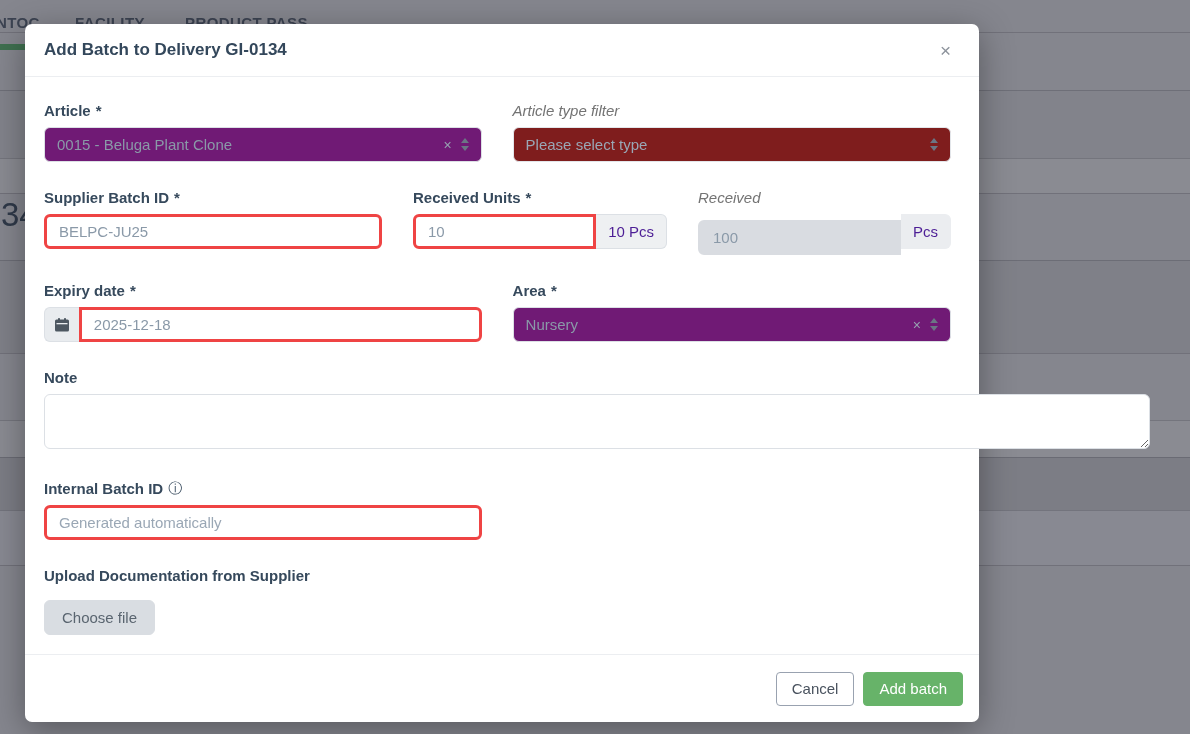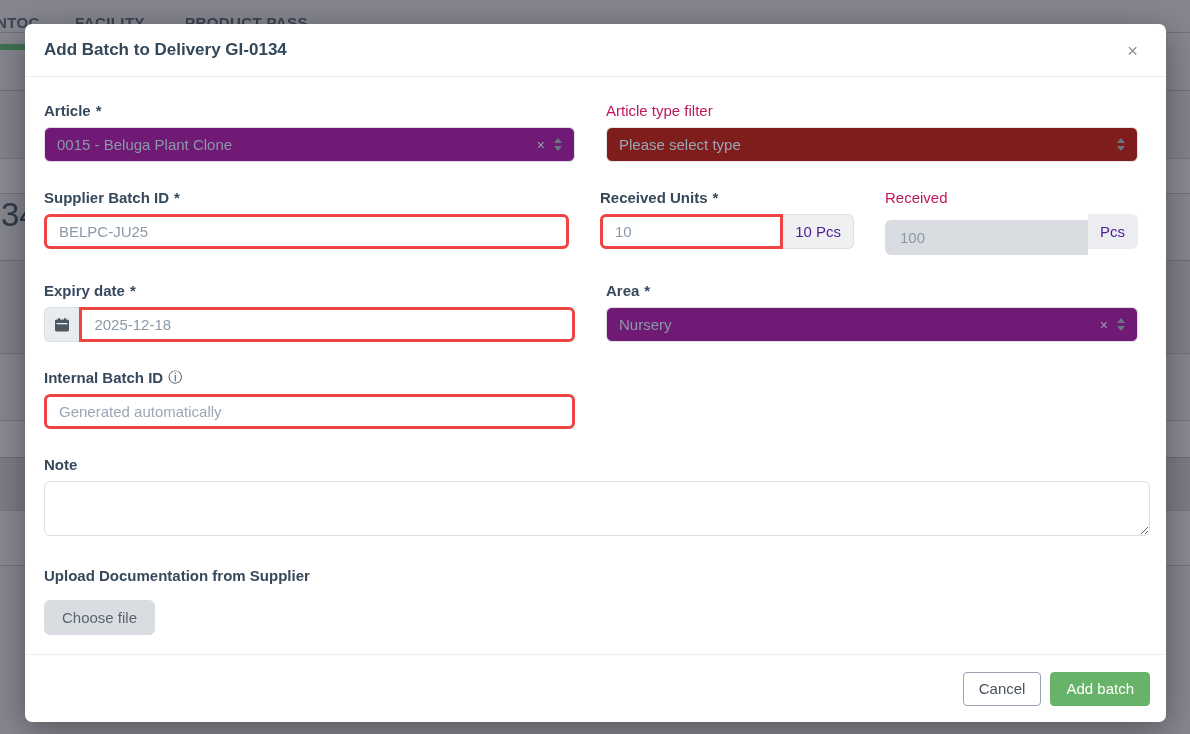--- a/index.html
+++ b/index.html
@@ -9,39 +9,39 @@
   
   .backdrop { position:absolute; inset:0; background:#85868e; }
   .bd-band { position:absolute; left:0; width:100%; }
   .bd-line { position:absolute; left:0; width:100%; height:1px; background:rgba(60,62,72,.28); }
   .bd-nav { position:absolute; top:14px; font-size:15px; font-weight:700;
     color:#3c4352; letter-spacing:.4px; white-space:nowrap; }
   .bd-green { position:absolute; top:44px; left:0; width:210px; height:6px; background:#3f7050; }
   .bd-heading { position:absolute; top:196px; left:1px; font-size:33px; color:#2f3949; }
 
   
-  .modal { position:absolute; left:25px; top:24px; width:1141px; height:698px;
+  .modal { position:absolute; left:25px; top:24px; width:954px; height:698px;
     background:#fff; border-radius:7px; box-shadow:0 8px 34px rgba(0,0,0,.35);
     display:flex; flex-direction:column; }
   .m-header { flex:0 0 53px; display:flex; align-items:center;
     padding:0 24px 0 19px; border-bottom:1px solid #eceef1; }
   .m-title { font-size:17px; font-weight:700; color:#33475b; }
   .m-close { margin-left:auto; background:none; border:none; font-size:19px;
     color:#8d939c; cursor:pointer; line-height:1; padding:4px; }
   .m-body { flex:1 1 auto; padding:24px 28px 0 19px; }
   .m-footer { flex:0 0 68px; border-top:1px solid #eceef1; display:flex;
     align-items:center; justify-content:flex-end; gap:9px; padding:11px 16px; }
 
   .row { display:flex; gap:31px; margin-bottom:26px; }
   .col-l { width:537px; }
   .col-r { width:538px; }
 
   .lbl { display:flex; align-items:center; gap:5px; font-size:15px; font-weight:700;
     color:#36495c; line-height:19px; margin-bottom:7px; }
-  .lbl.normal { font-weight:400; color:#be185d; }
+  .lbl.normal { font-weight:400; color:#737373;font-style:italic; }
   .req { color:#36495c; }
 
   .inp { width:100%; height:35px; border:3px solid #ef4444; border-radius:6px;
     padding:0 12px; font-size:15px; font-family:"Liberation Sans",sans-serif;
     color:#8a99a8; background:#fff; outline:none; }
   .inp::placeholder { color:#9aa7b5; }
 
   
   .sel { display:flex; align-items:center; height:35px; border:1px solid #dce0e5;
     border-radius:6px; padding:0 12px; font-size:15px; color:#8a99a8; background:#701a75;
@@ -216,36 +216,36 @@
           <span class="val">Nursery</span>
           <span class="clear-x">×</span>
           <span class="arrows">
               <i class="up"></i>
               <i class="dn"></i>
             </span>
         </div>
       </div>
     </div>
 
-    <div class="row">
-      <div class="col-l">
-        <div class="lbl">
-          <span>Internal Batch ID</span>
-          <span class="info-ic">ⓘ</span>
-        </div>
-        <input class="inp" placeholder="Generated automatically" style="">
-      </div>
-      <div class="col-r"></div>
-    </div>
-
     <div class="row" style="margin-bottom:26px; display:block;">
       <div class="lbl">
         <span>Note</span>
       </div>
       <textarea class="note" value="" style=""></textarea>
+    </div>
+
+    <div class="row">
+      <div class="col-l">
+        <div class="lbl">
+          <span>Internal Batch ID</span>
+          <span class="info-ic">ⓘ</span>
+        </div>
+        <input class="inp" placeholder="Generated automatically" style="">
+      </div>
+      <div class="col-r"></div>
     </div>
 
     <div style="display:block;">
       <div class="lbl">
         <span>Upload Documentation from Supplier</span>
       </div>
       <button class="choose-btn">Choose file</button>
     </div>
 
   </div>

